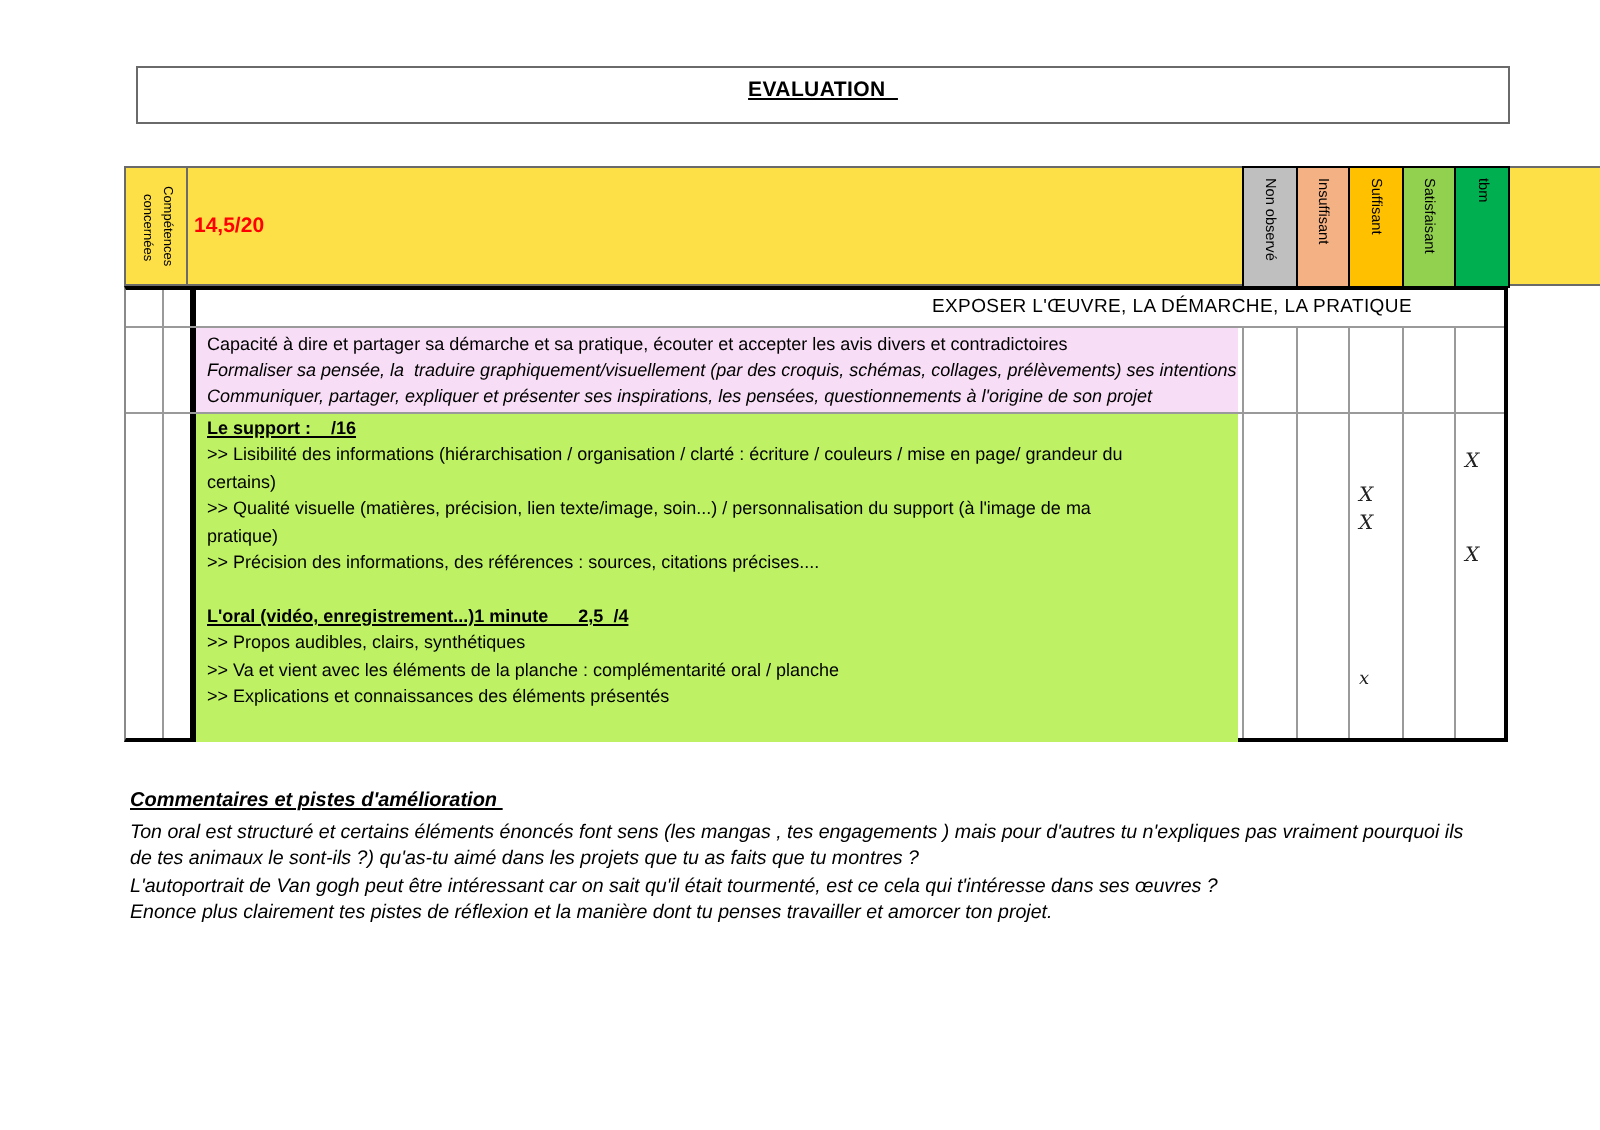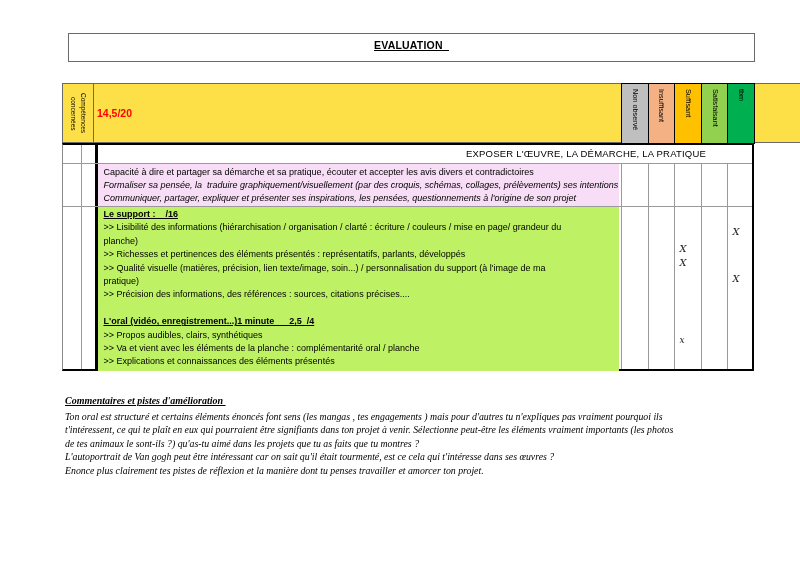--- a/index.html
+++ b/index.html
@@ -33,21 +33,21 @@
   .hline { position:absolute; left:0; right:0; height:1px; background:#9a9a9a; }
   .vline { position:absolute; width:1px; background:#9a9a9a; }
   .pink-cell { position:absolute; left:34.5px; width:521px; overflow:hidden; }
   .pink-cell .ln { font-size:9px; line-height:13.4px; padding-left:6px; white-space:pre; }
   .pink-cell .ln.it { font-style:italic; }
   .pink-cell .ln.bu { font-weight:bold; text-decoration:underline; }
   .marks-area { position:absolute; left:558px; top:61px; width:131px; height:165px; }
   .mark { position:absolute; transform:translate(-50%,-50%); font-family:"DejaVu Serif", serif; font-style:italic; color:#222; }
 
   
-  .comments { position:absolute; left:65px; top:395px; width:700px;font-family:Liberation Serif, serif; }
+  .comments { position:absolute; left:65px; top:395px; width:700px; }
   .comments-heading { font-size:10px; font-weight:bold; font-style:italic; margin-bottom:4px; }
   .comments-heading span { text-decoration:underline; white-space:pre; }
   .comment-line { font-size:9.8px; font-style:italic; line-height:13.4px; white-space:pre; }
 </style>
 </head>
 <body>
 
 <div class="page">
 
   <div class="eval-box">
@@ -94,22 +94,21 @@
         <div class="vline" style="left: 664.48px; top: 18px; bottom: 0px;"></div>
       </div>
     <div class="pink-cell" id="criteria-cell" style="top: 18.5px; height: 42.5px; padding-top: 2px; background: rgb(247, 221, 245);">
         <div class="ln">Capacité à dire et partager sa démarche et sa pratique, écouter et accepter les avis divers et contradictoires</div>
         <div class="ln it">Formaliser sa pensée, la  traduire graphiquement/visuellement (par des croquis, schémas, collages, prélèvements) ses intentions</div>
         <div class="ln it">Communiquer, partager, expliquer et présenter ses inspirations, les pensées, questionnements à l'origine de son projet</div>
       </div>
     <div class="pink-cell" id="detail-cell" style="top: 62px; height: 164px; padding-top: 1px; background: #bef264;">
         <div class="ln bu">Le support :    /16</div>
         <div class="ln">&gt;&gt; Lisibilité des informations (hiérarchisation / organisation / clarté : écriture / couleurs / mise en page/ grandeur du</div>
-        <div class="ln">planche)</div>
-        <div class="ln">&gt;&gt; Richesses et pertinences des éléments présentés : représentatifs, parlants, développés</div>
+        <div class="ln">certains)</div>
         <div class="ln">&gt;&gt; Qualité visuelle (matières, précision, lien texte/image, soin...) / personnalisation du support (à l'image de ma</div>
         <div class="ln">pratique)</div>
         <div class="ln">&gt;&gt; Précision des informations, des références : sources, citations précises....</div>
         <div class="ln">&nbsp;</div>
         <div class="ln bu">L'oral (vidéo, enregistrement...)1 minute      2,5  /4</div>
         <div class="ln">&gt;&gt; Propos audibles, clairs, synthétiques</div>
         <div class="ln">&gt;&gt; Va et vient avec les éléments de la planche : complémentarité oral / planche</div>
         <div class="ln">&gt;&gt; Explications et connaissances des éléments présentés</div>
       </div>
     <div class="marks-area" id="marks-area">
@@ -118,20 +117,19 @@
         <span class="mark" style="left: 62px; top: 56px; font-size: 10px;">X</span>
         <span class="mark" style="left: 115px; top: 72px; font-size: 10px;">X</span>
         <span class="mark" style="left: 61px; top: 134px; font-size: 9px;">x</span>
       </div>
   </div>
 
   <div class="comments">
     <div class="comments-heading"><span>Commentaires et pistes d'amélioration </span></div>
     <div id="comment-lines">
         <div class="comment-line">Ton oral est structuré et certains éléments énoncés font sens (les mangas , tes engagements ) mais pour d'autres tu n'expliques pas vraiment pourquoi ils</div>
-        <div class="comment-line">t'intéressent, ce qui te plaît en eux qui pourraient être signifiants dans ton projet à venir. Sélectionne peut-être les éléments vraiment importants (les photos</div>
         <div class="comment-line">de tes animaux le sont-ils ?) qu'as-tu aimé dans les projets que tu as faits que tu montres ?</div>
         <div class="comment-line">L'autoportrait de Van gogh peut être intéressant car on sait qu'il était tourmenté, est ce cela qui t'intéresse dans ses œuvres ?</div>
         <div class="comment-line">Enonce plus clairement tes pistes de réflexion et la manière dont tu penses travailler et amorcer ton projet.</div>
       </div>
   </div>
 
 </div>
 
 </body></html>

